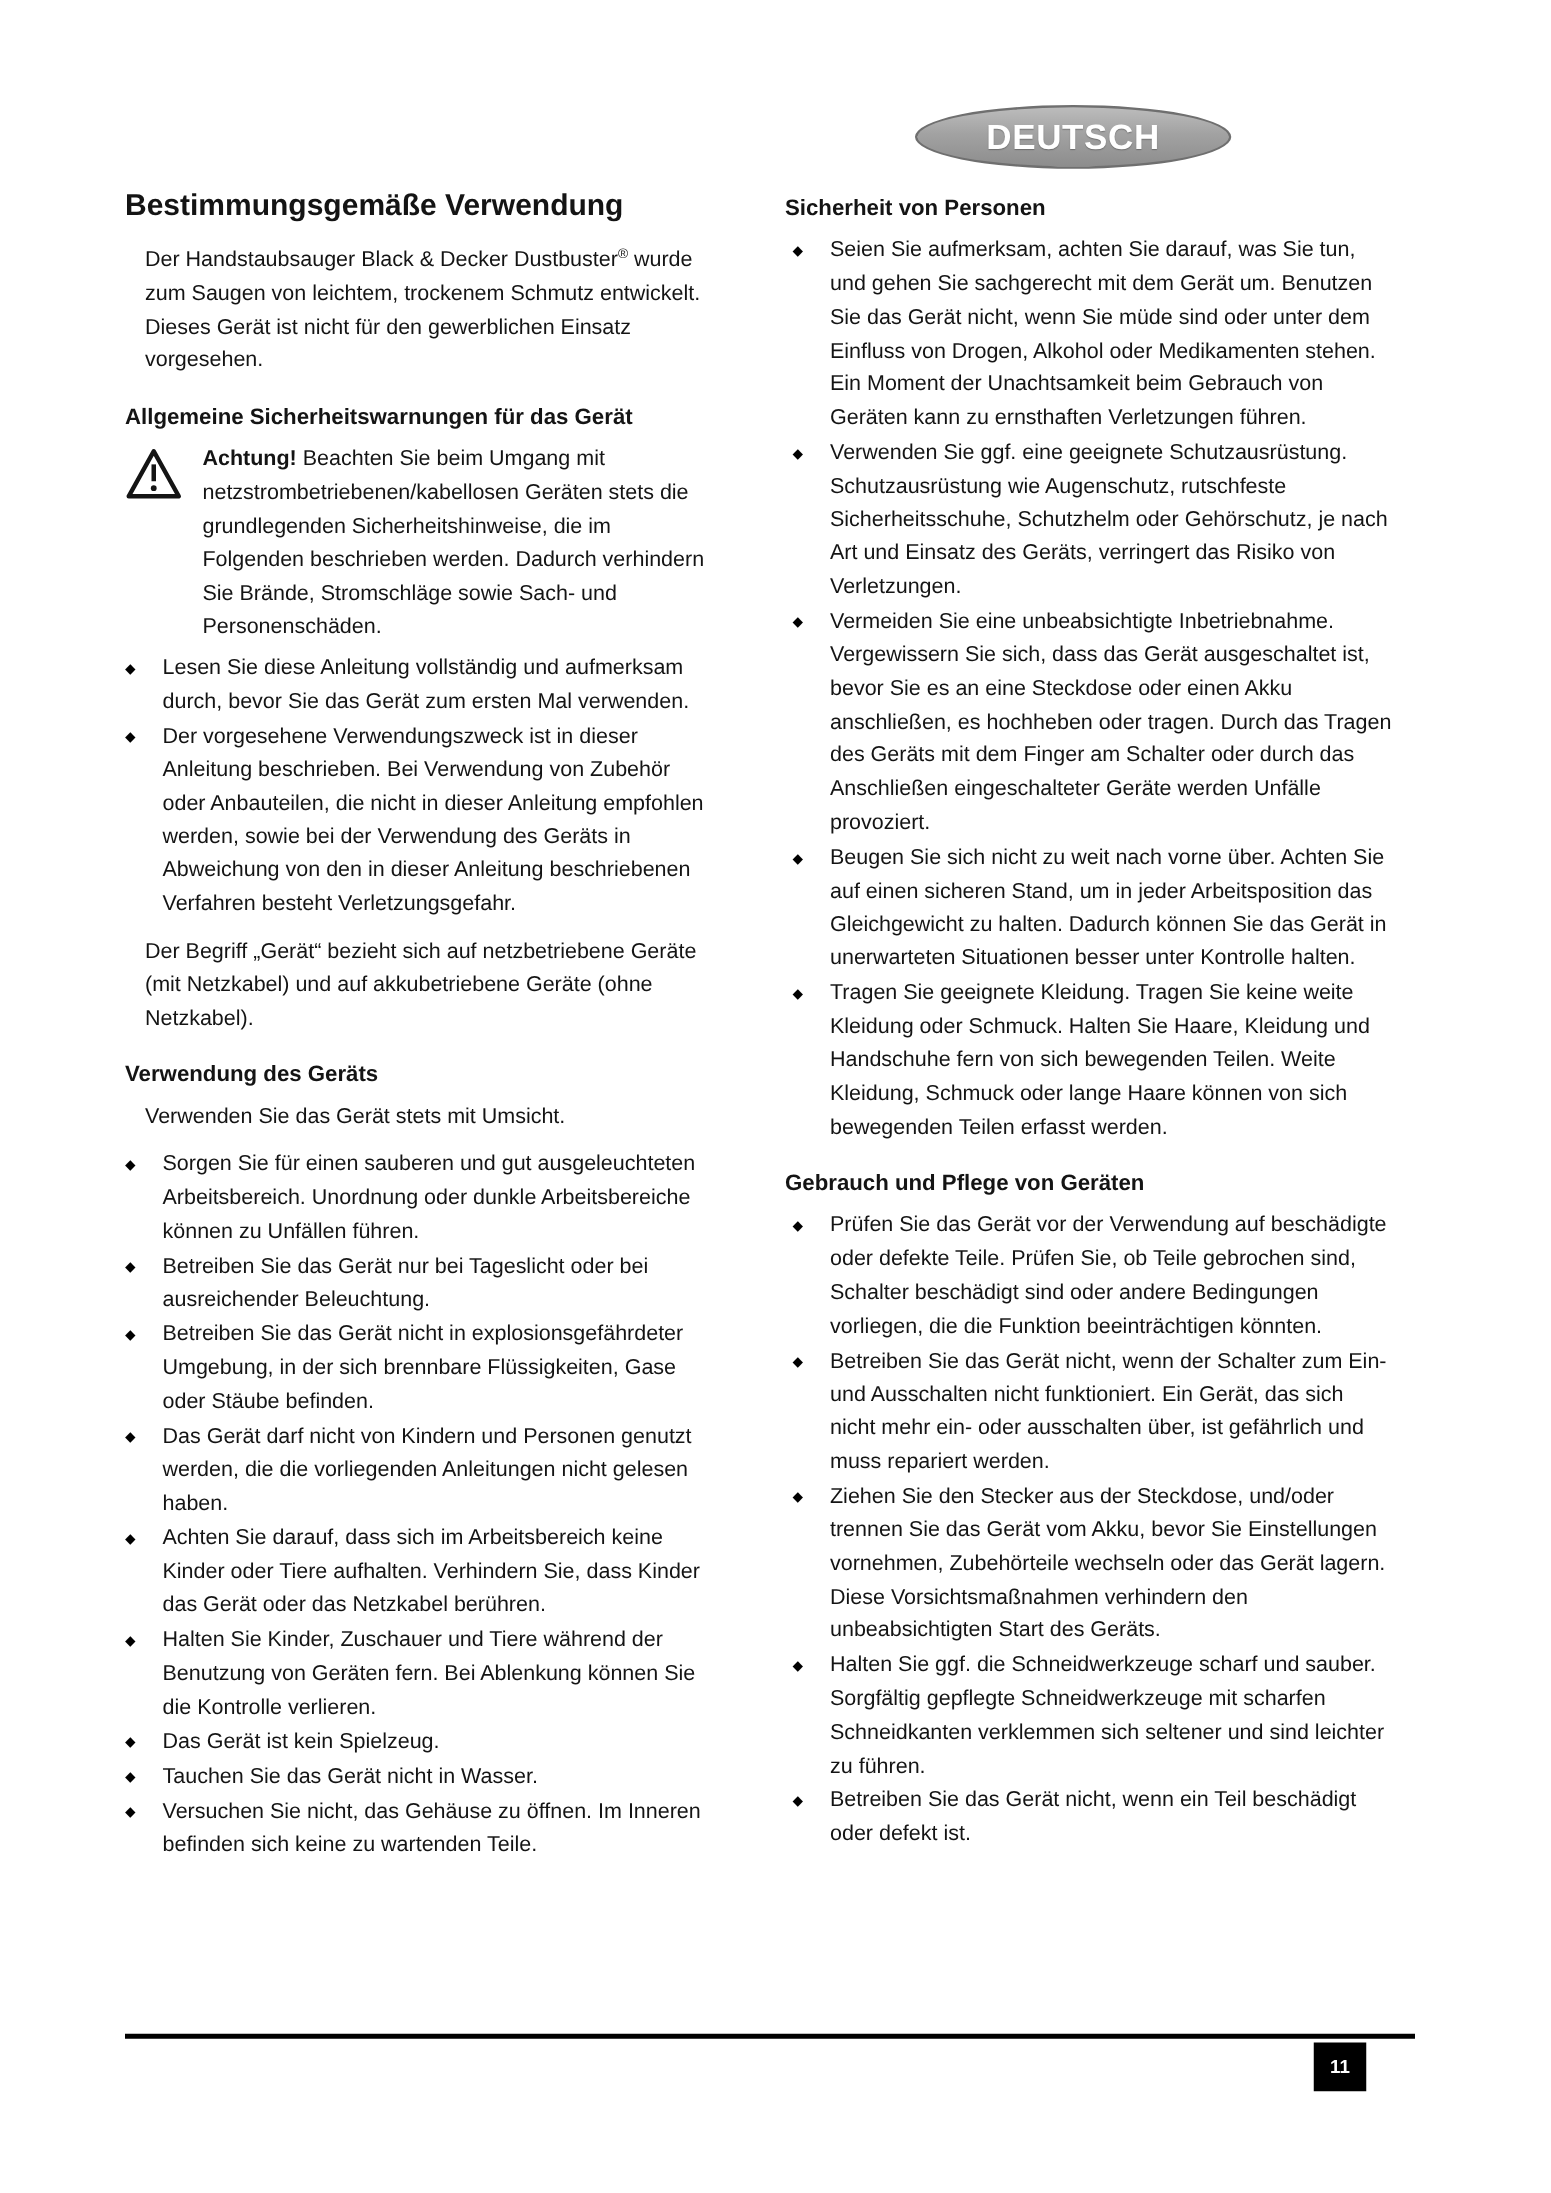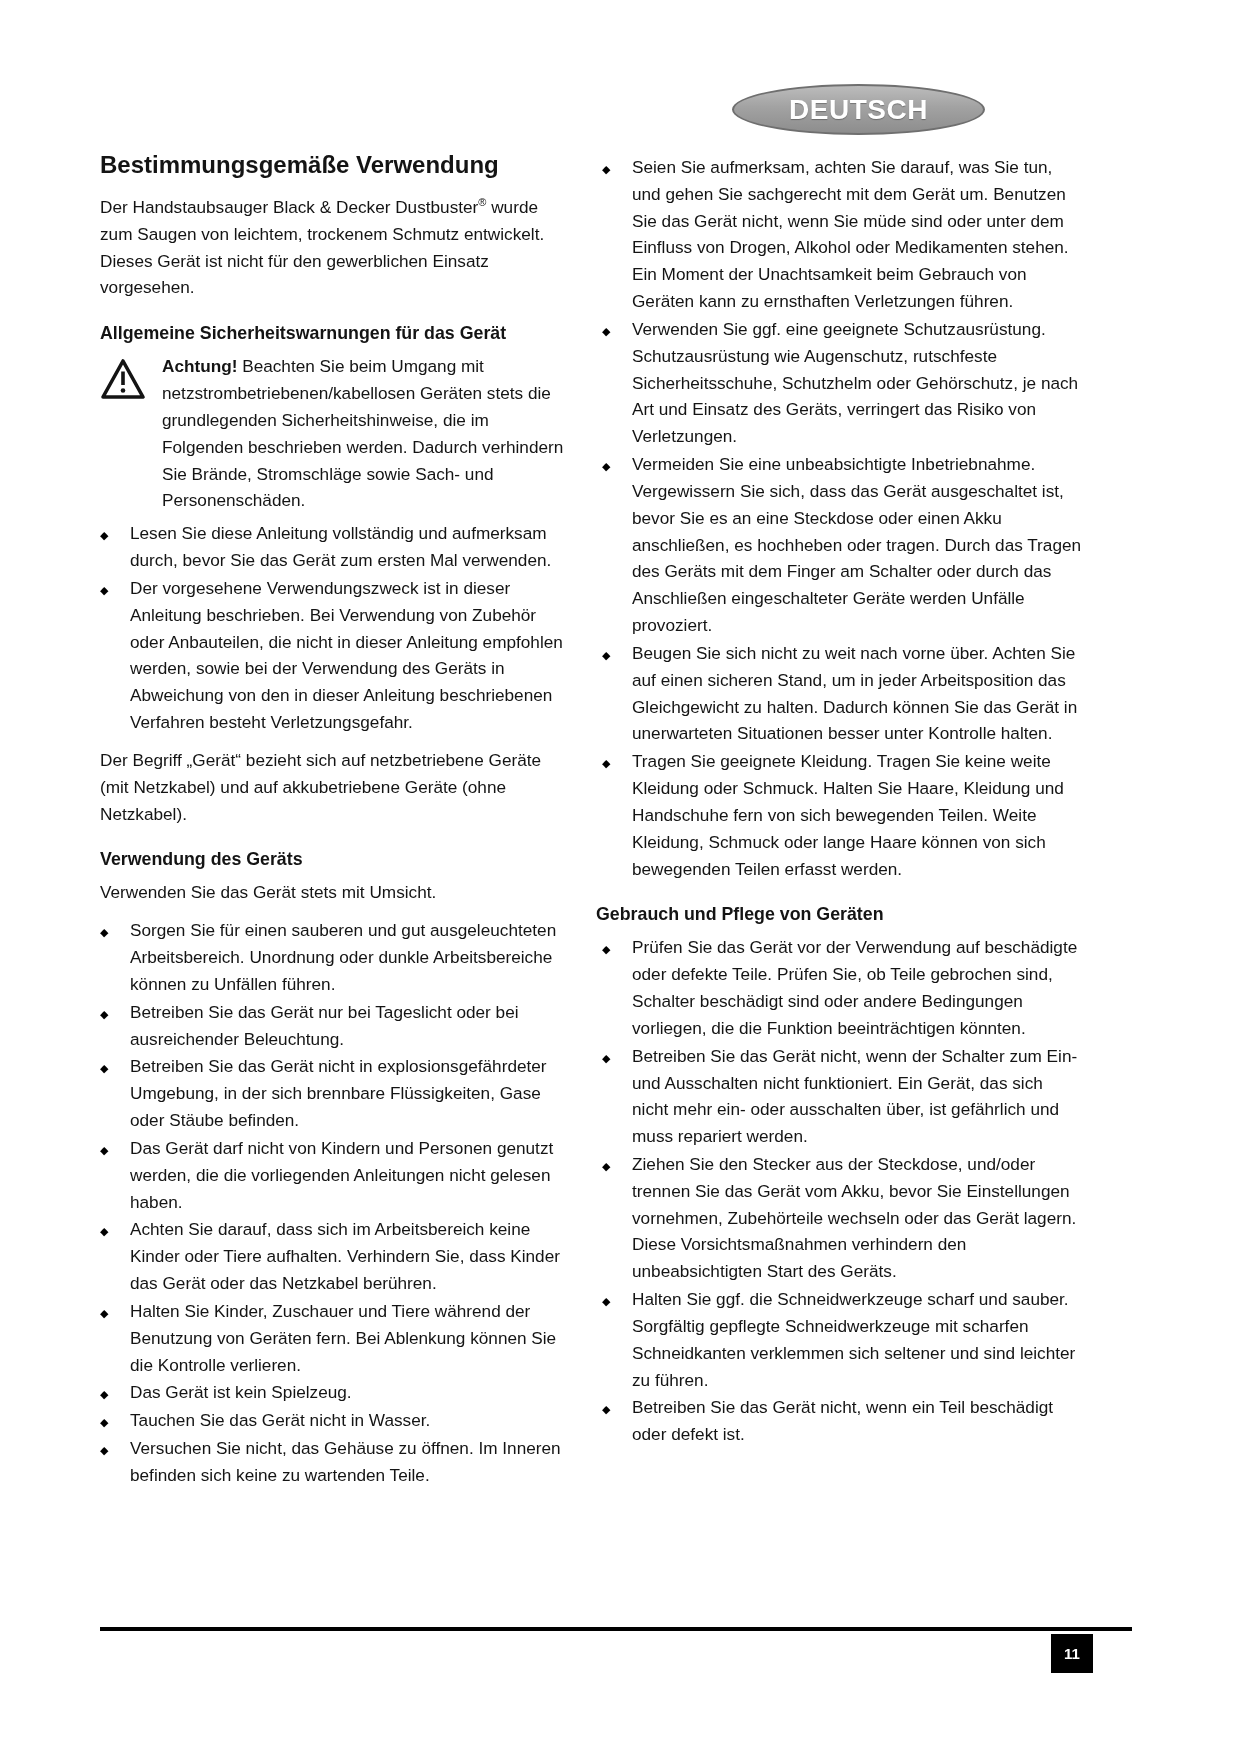--- a/index.html
+++ b/index.html
@@ -35,40 +35,40 @@
     letter-spacing: 0.5px;
     text-shadow: 0 1px 1px rgba(0,0,0,0.3);
   }
   
   .columns {
     position: absolute;
     left: 100px;
     top: 150px;
     width: 1032px;
     display: flex;
-    gap: 24px;
+    gap: 56px;
   }
   .col { font-size: 17.2px; line-height: 1.56; }
   .col.left  { width: 472px; }
   .col.right { width: 486px; padding-top: 4px; }
 
   h1 {
     font-size: 24px;
     font-weight: bold;
     margin: 0 0 14px 0;
     line-height: 1.25;
   }
   h2 {
     font-size: 17.8px;
     font-weight: bold;
     margin: 20px 0 8px 0;
     line-height: 1.35;
   }
   .col.right h2.first { margin-top: 0; }
-  p { margin: 0 0 11px 0; }
+  p { margin: 0 0 11px 16px; }
   p.bold { font-weight: bold; margin-bottom: 11px; }
   sup { font-size: 11px; vertical-align: super; line-height: 0; }
 
   
   .warn { display: flex; margin: 2px 0 6px 0; }
   .warn-icon { flex: 0 0 62px; padding-top: 5px; }
   .warn-text { flex: 1; margin: 0; }
   .warn-text b { font-weight: bold; }
 
   
@@ -186,20 +186,21 @@
           <span class="btext">Tauchen Sie das Gerät nicht in Wasser.</span>
         </li>
         <li>
           <span class="marker">◆</span>
           <span class="btext">Versuchen Sie nicht, das Gehäuse zu öffnen. Im Inneren befinden sich keine zu wartenden Teile.</span>
         </li>
       </ul>
     </div>
 
     <div class="col right">
+      <h2 class="first">Sicherheit von Personen</h2>
 
       <ul class="bullets">
         <li>
           <span class="marker">◆</span>
           <span class="btext">Seien Sie aufmerksam, achten Sie darauf, was Sie tun, und gehen Sie sachgerecht mit dem Gerät um. Benutzen Sie das Gerät nicht, wenn Sie müde sind oder unter dem Einfluss von Drogen, Alkohol oder Medikamenten stehen. Ein Moment der Unachtsamkeit beim Gebrauch von Geräten kann zu ernsthaften Verletzungen führen.</span>
         </li>
         <li>
           <span class="marker">◆</span>
           <span class="btext">Verwenden Sie ggf. eine geeignete Schutzausrüstung. Schutzausrüstung wie Augenschutz, rutschfeste Sicherheitsschuhe, Schutzhelm oder Gehörschutz, je nach Art und Einsatz des Geräts, verringert das Risiko von Verletzungen.</span>
         </li>

